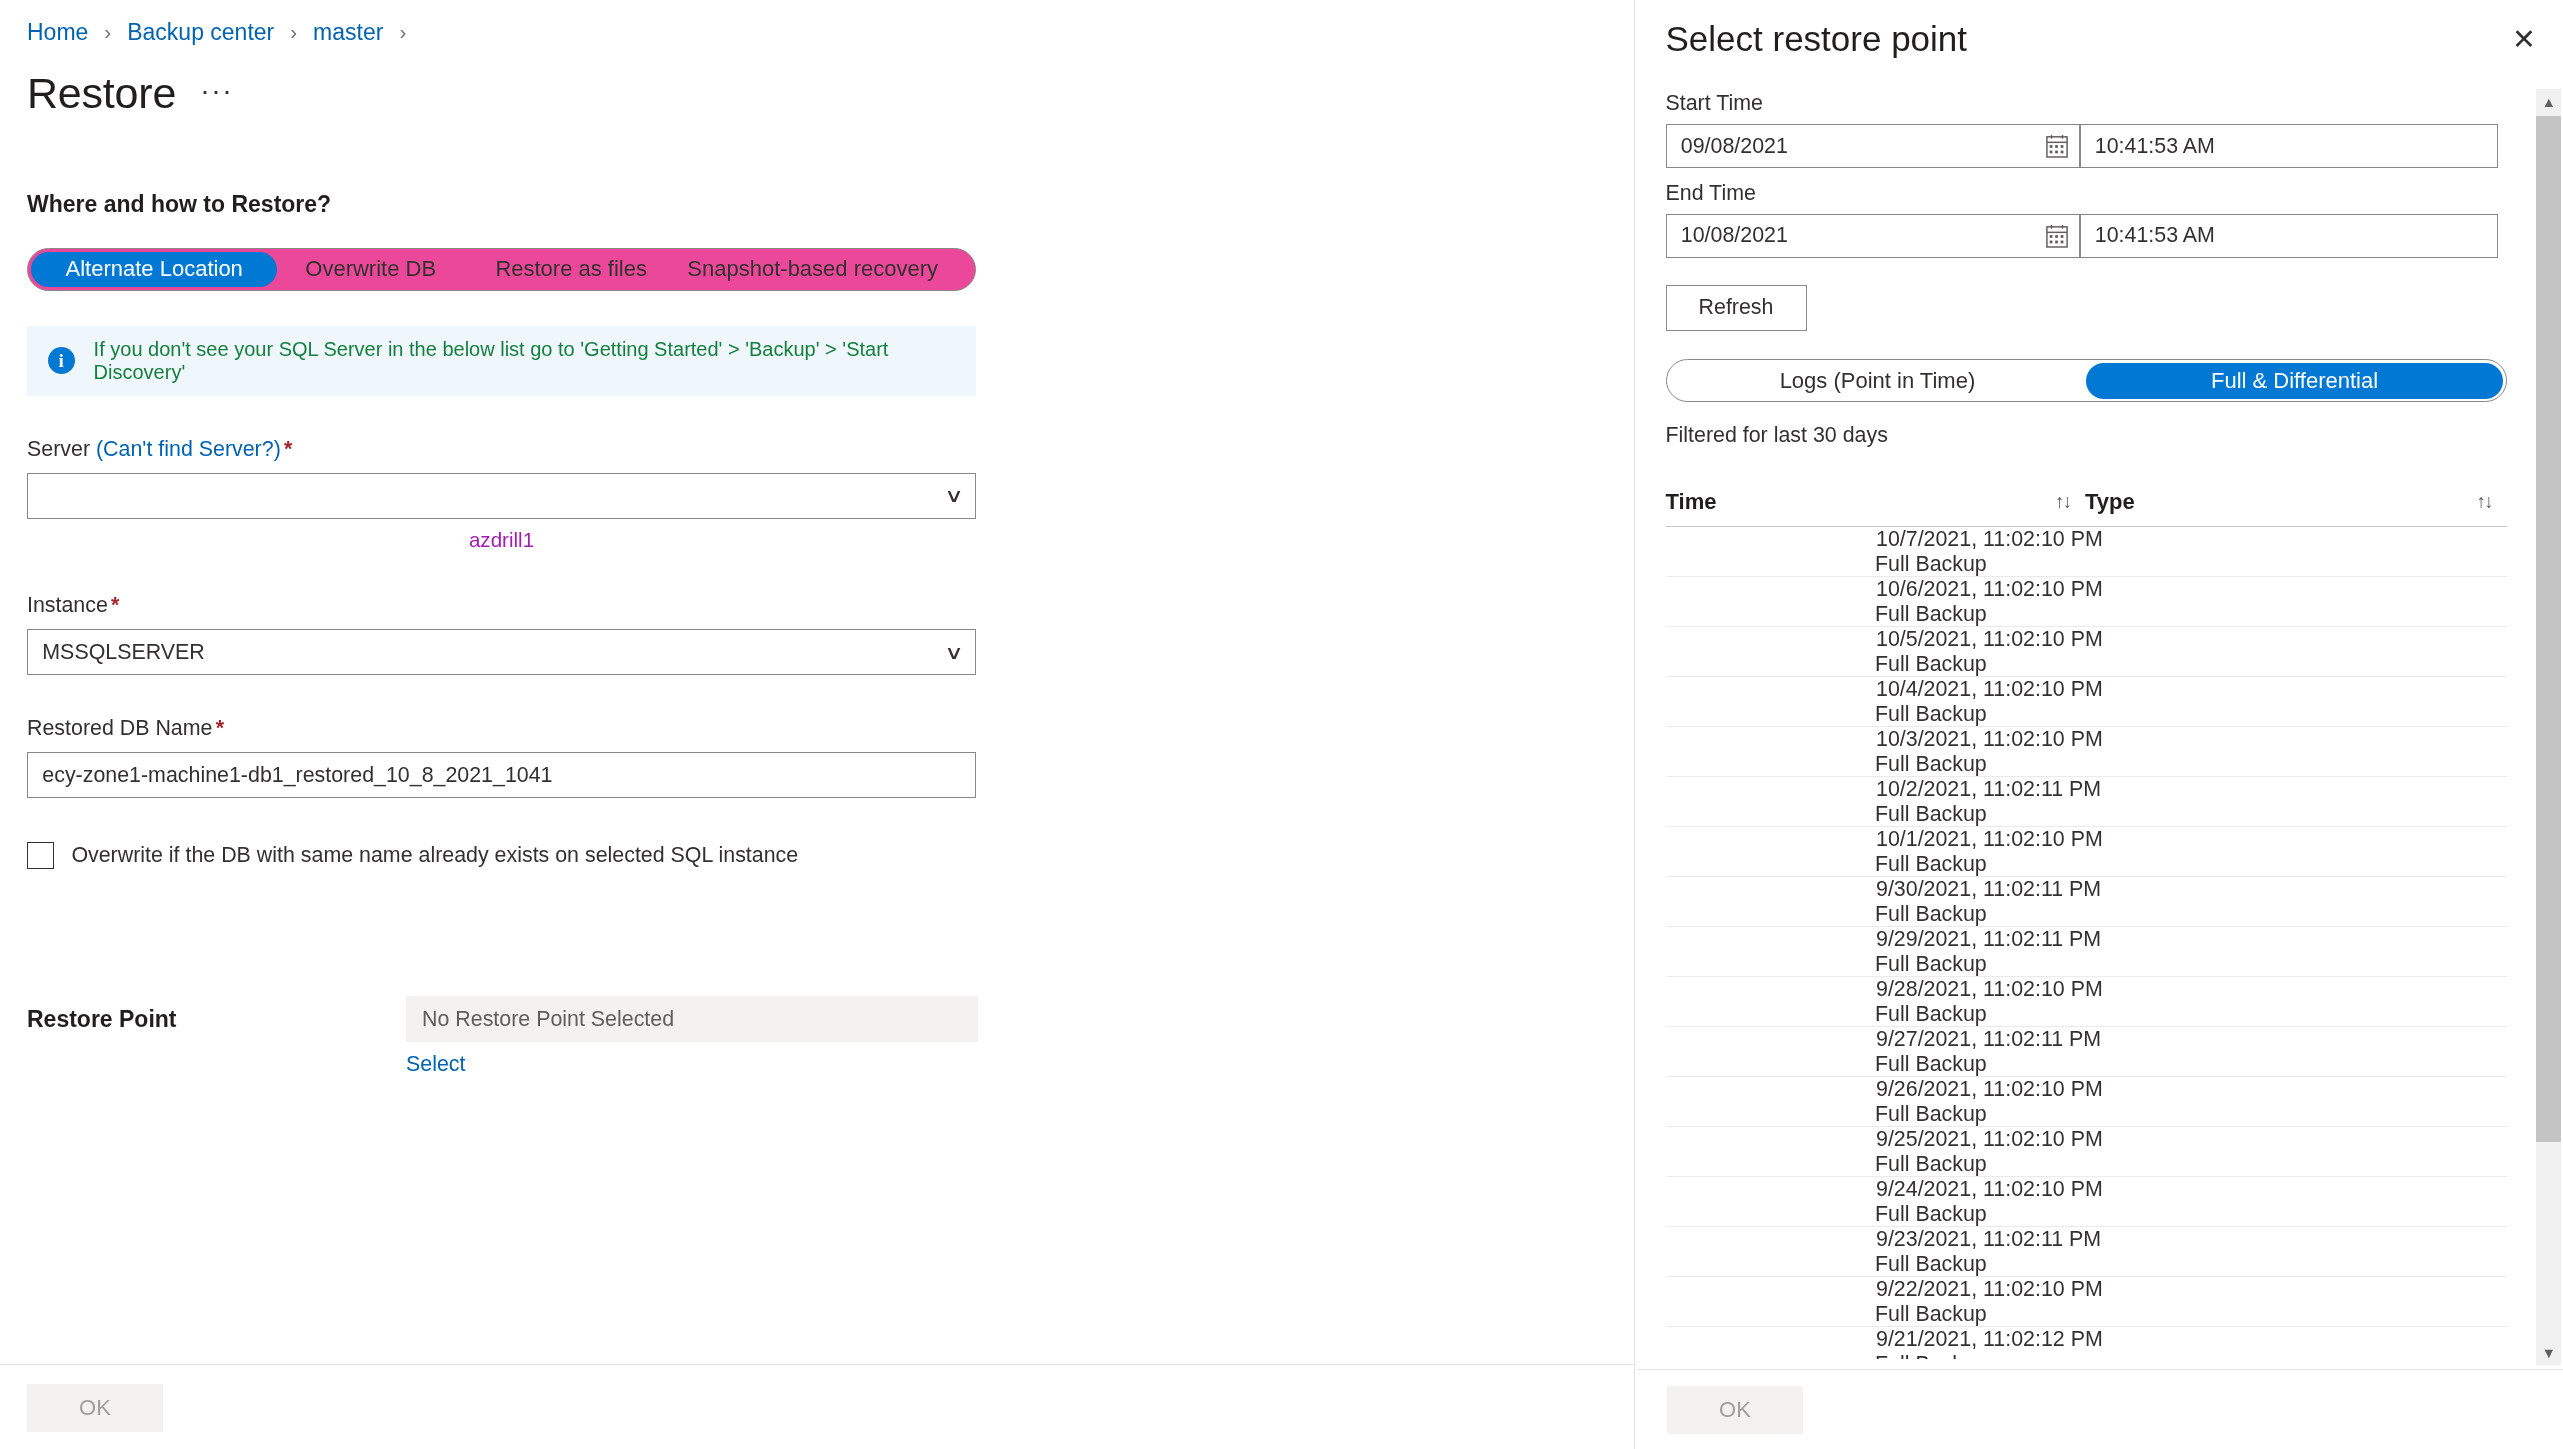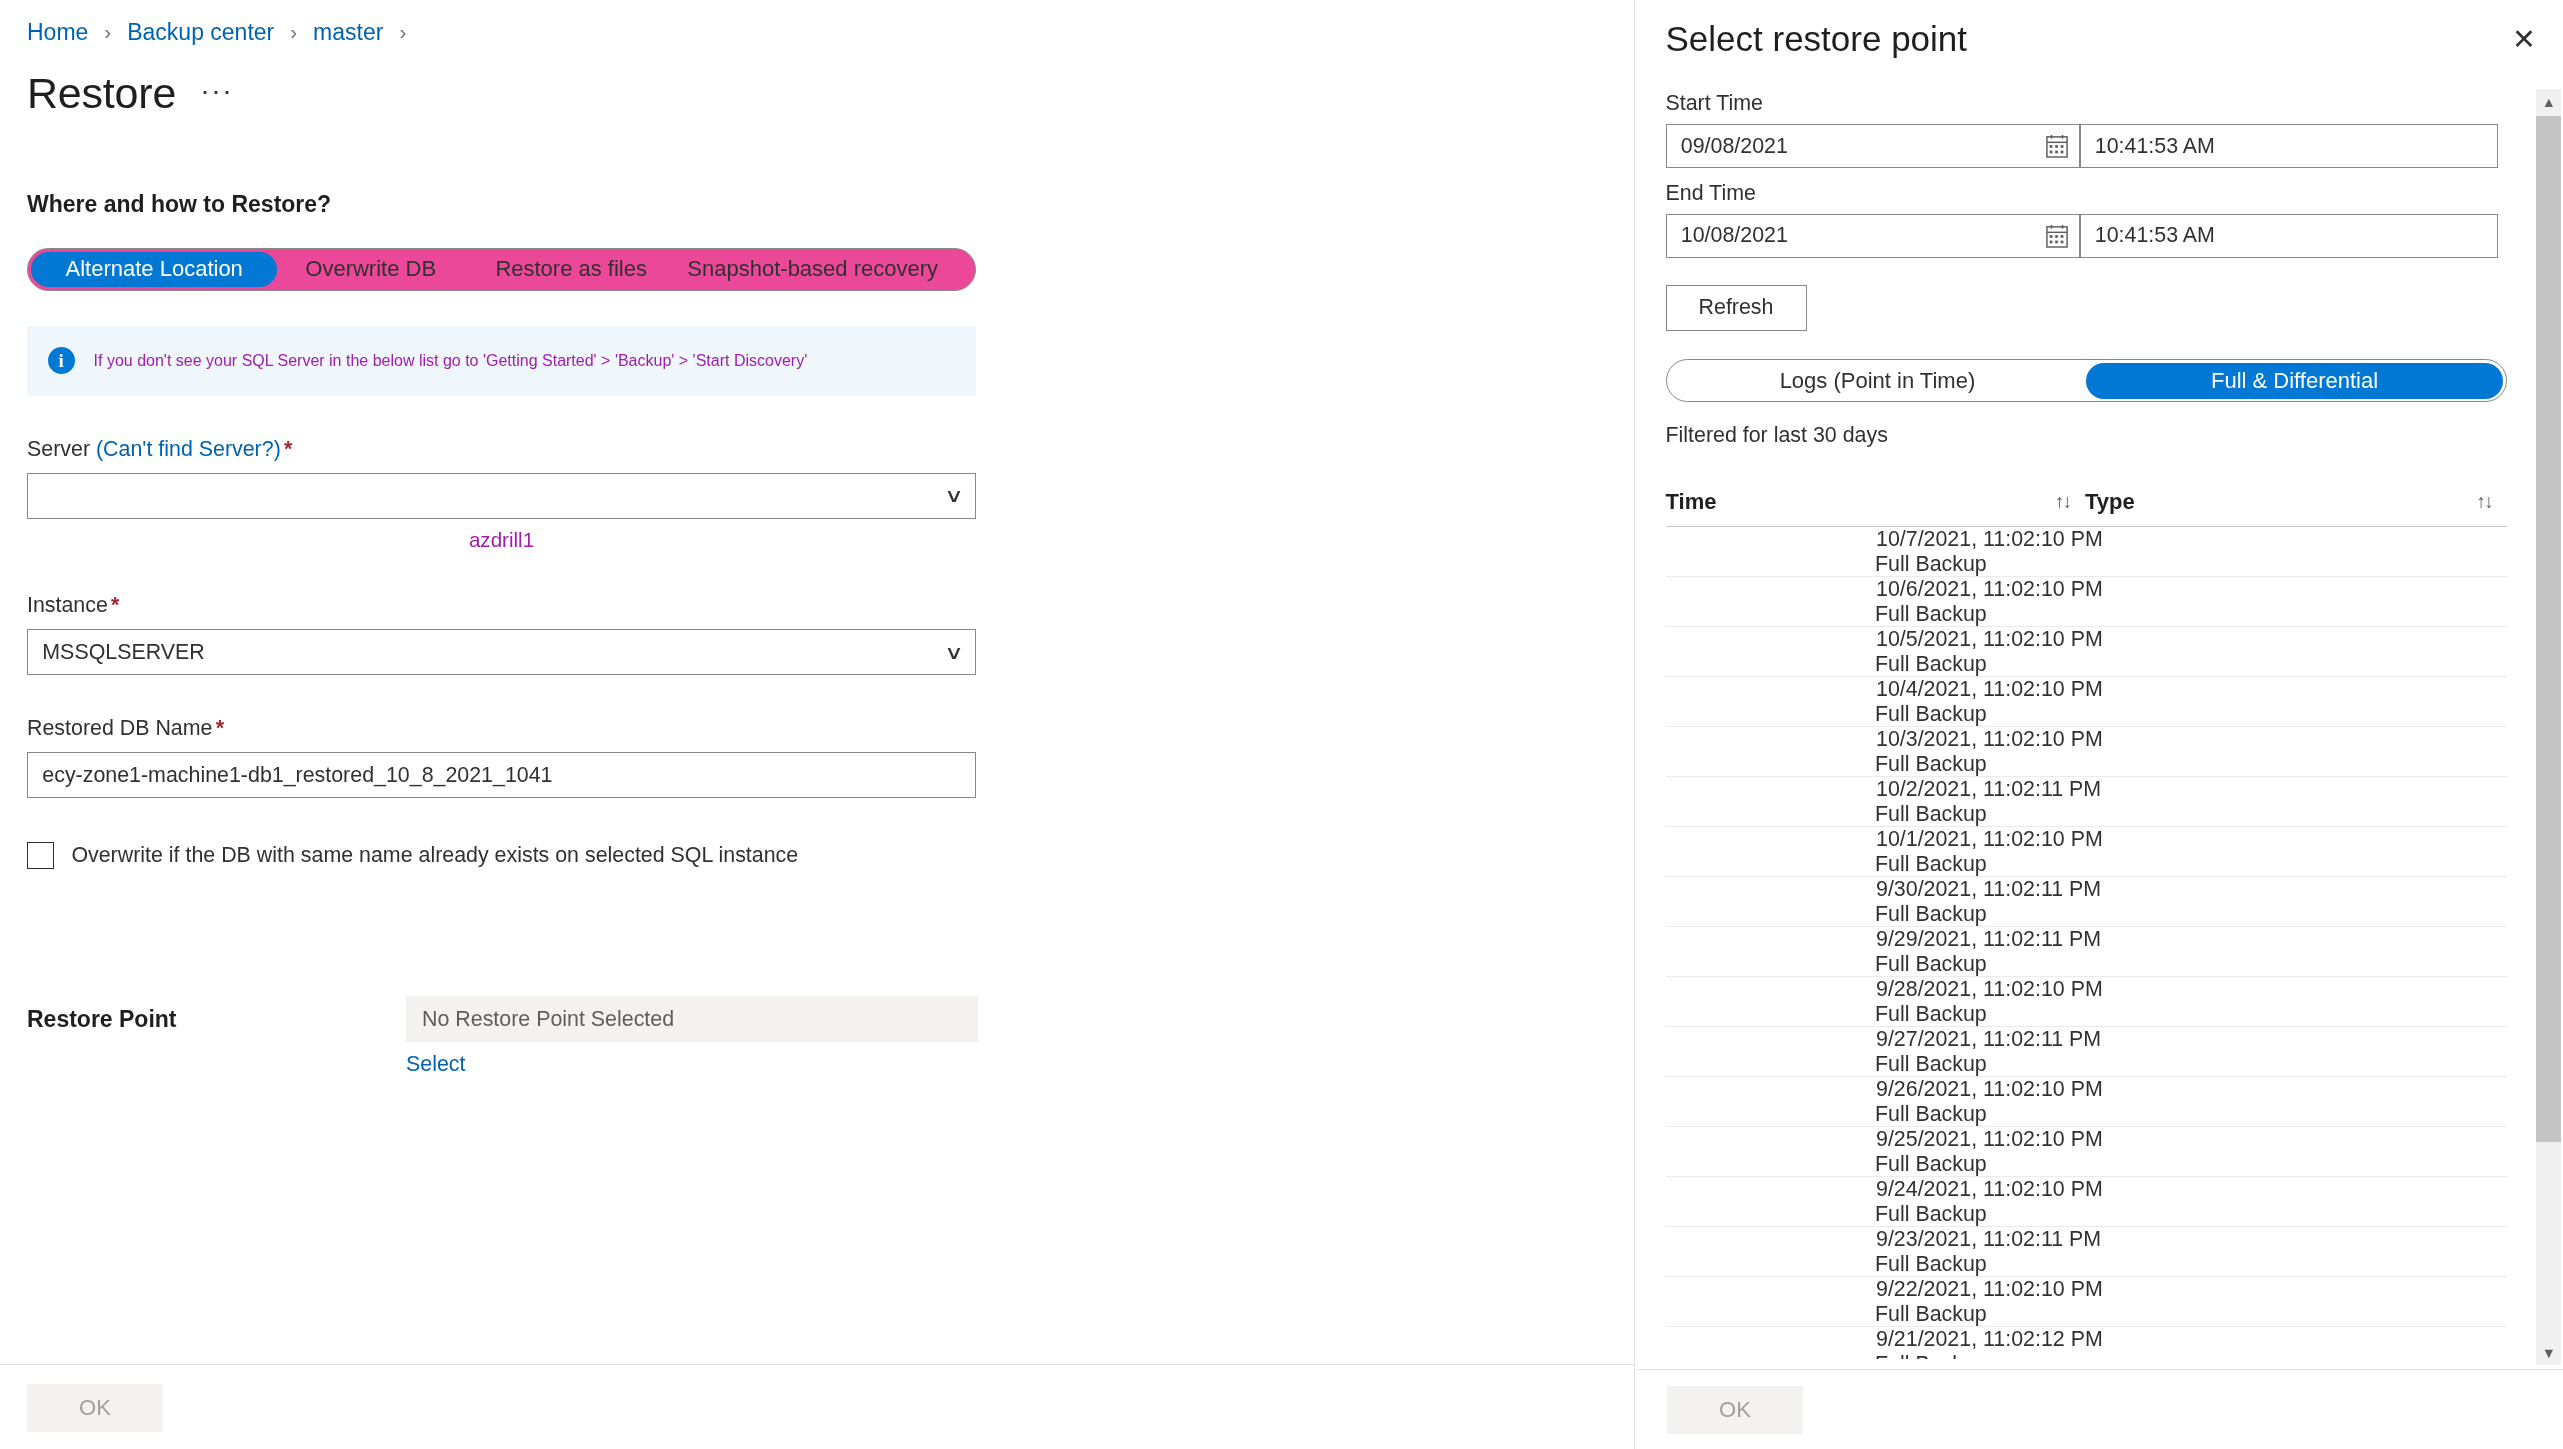--- a/index.html
+++ b/index.html
@@ -61,21 +61,21 @@
     padding: 0 20.6px;
     gap: 19px;
   }
   .info-icon {
     width: 27px; height: 27px; border-radius: 50%;
     background: #0078d4; color: #fff;
     font-size: 19px; font-weight: 700;
     display: flex; align-items: center; justify-content: center;
     flex: 0 0 auto; font-family: "Liberation Serif", serif;
   }
-  .info-text { font-size: 16px; color: #a21caf; }
+  .info-text { font-size: 20px; color: #15803d; }
 
   
   .field-label { font-size: 21.4px; color: #323130; margin-top: 41px; margin-bottom: 11px; }
   .field-label .sublink { color: #0063b1; cursor: pointer; }
   .req { color: #a4262c; font-weight: 700; margin-left: 3.2px; }
 
   .input-box {
     width: 949px; height: 46px;
     border: 1.6px solid #8a8886; background: #ffffff;
     display: flex; align-items: center;

